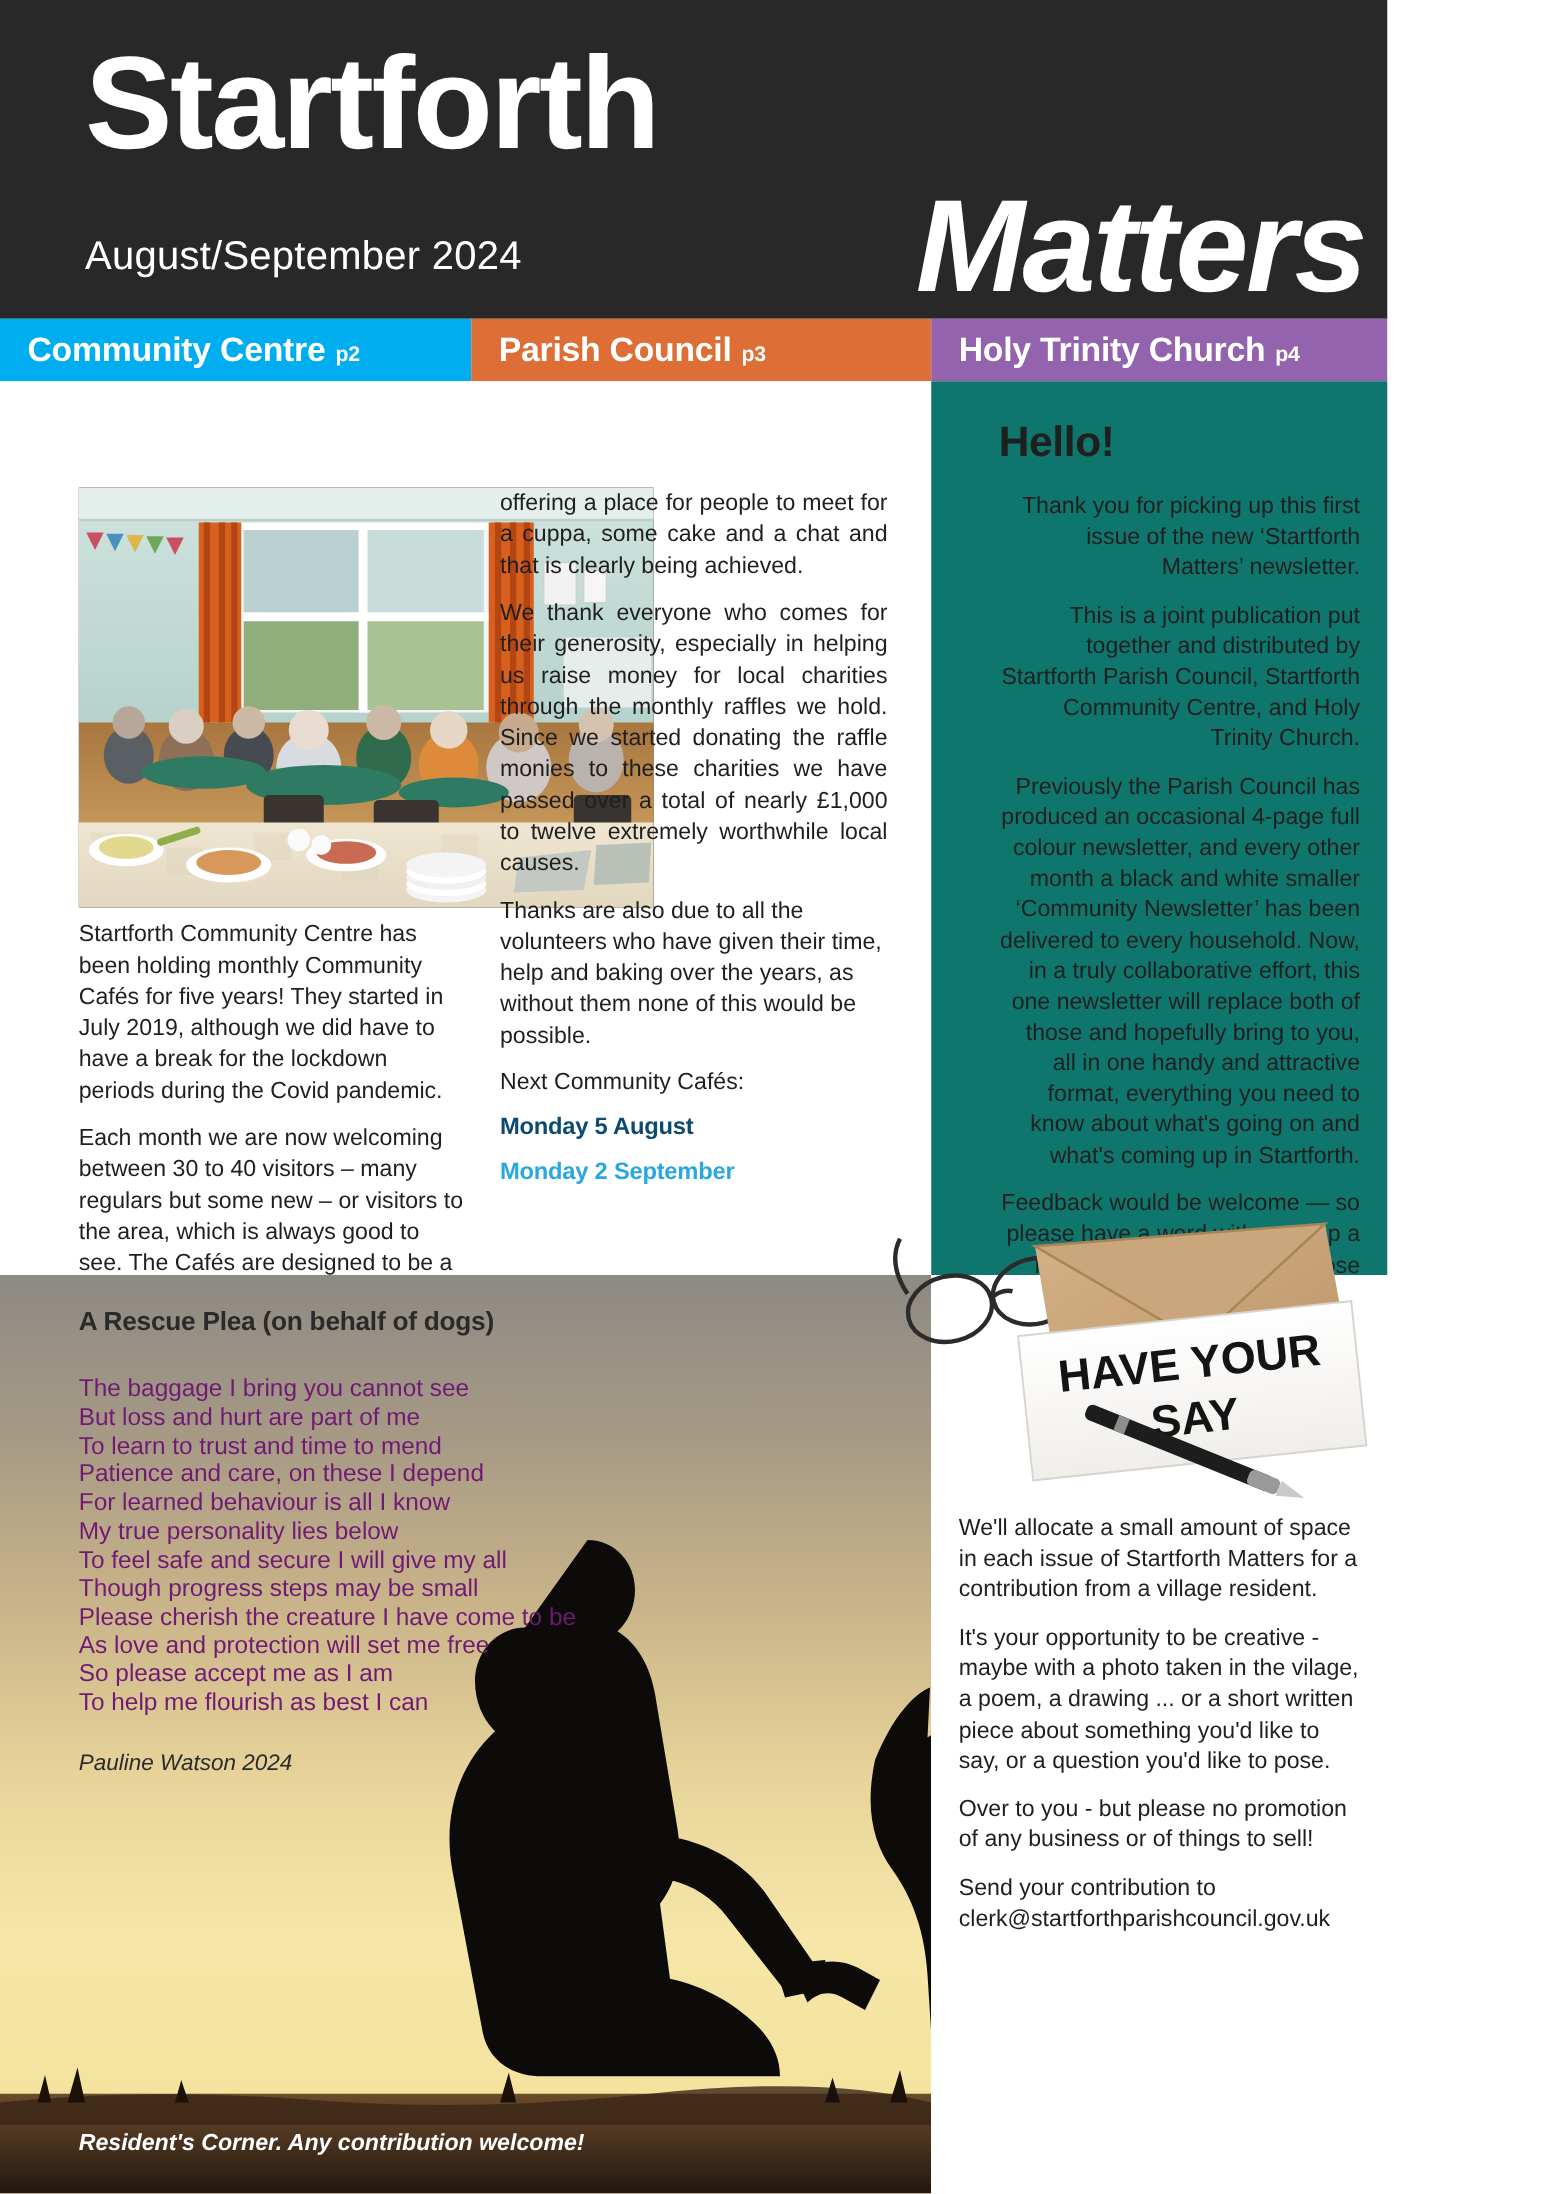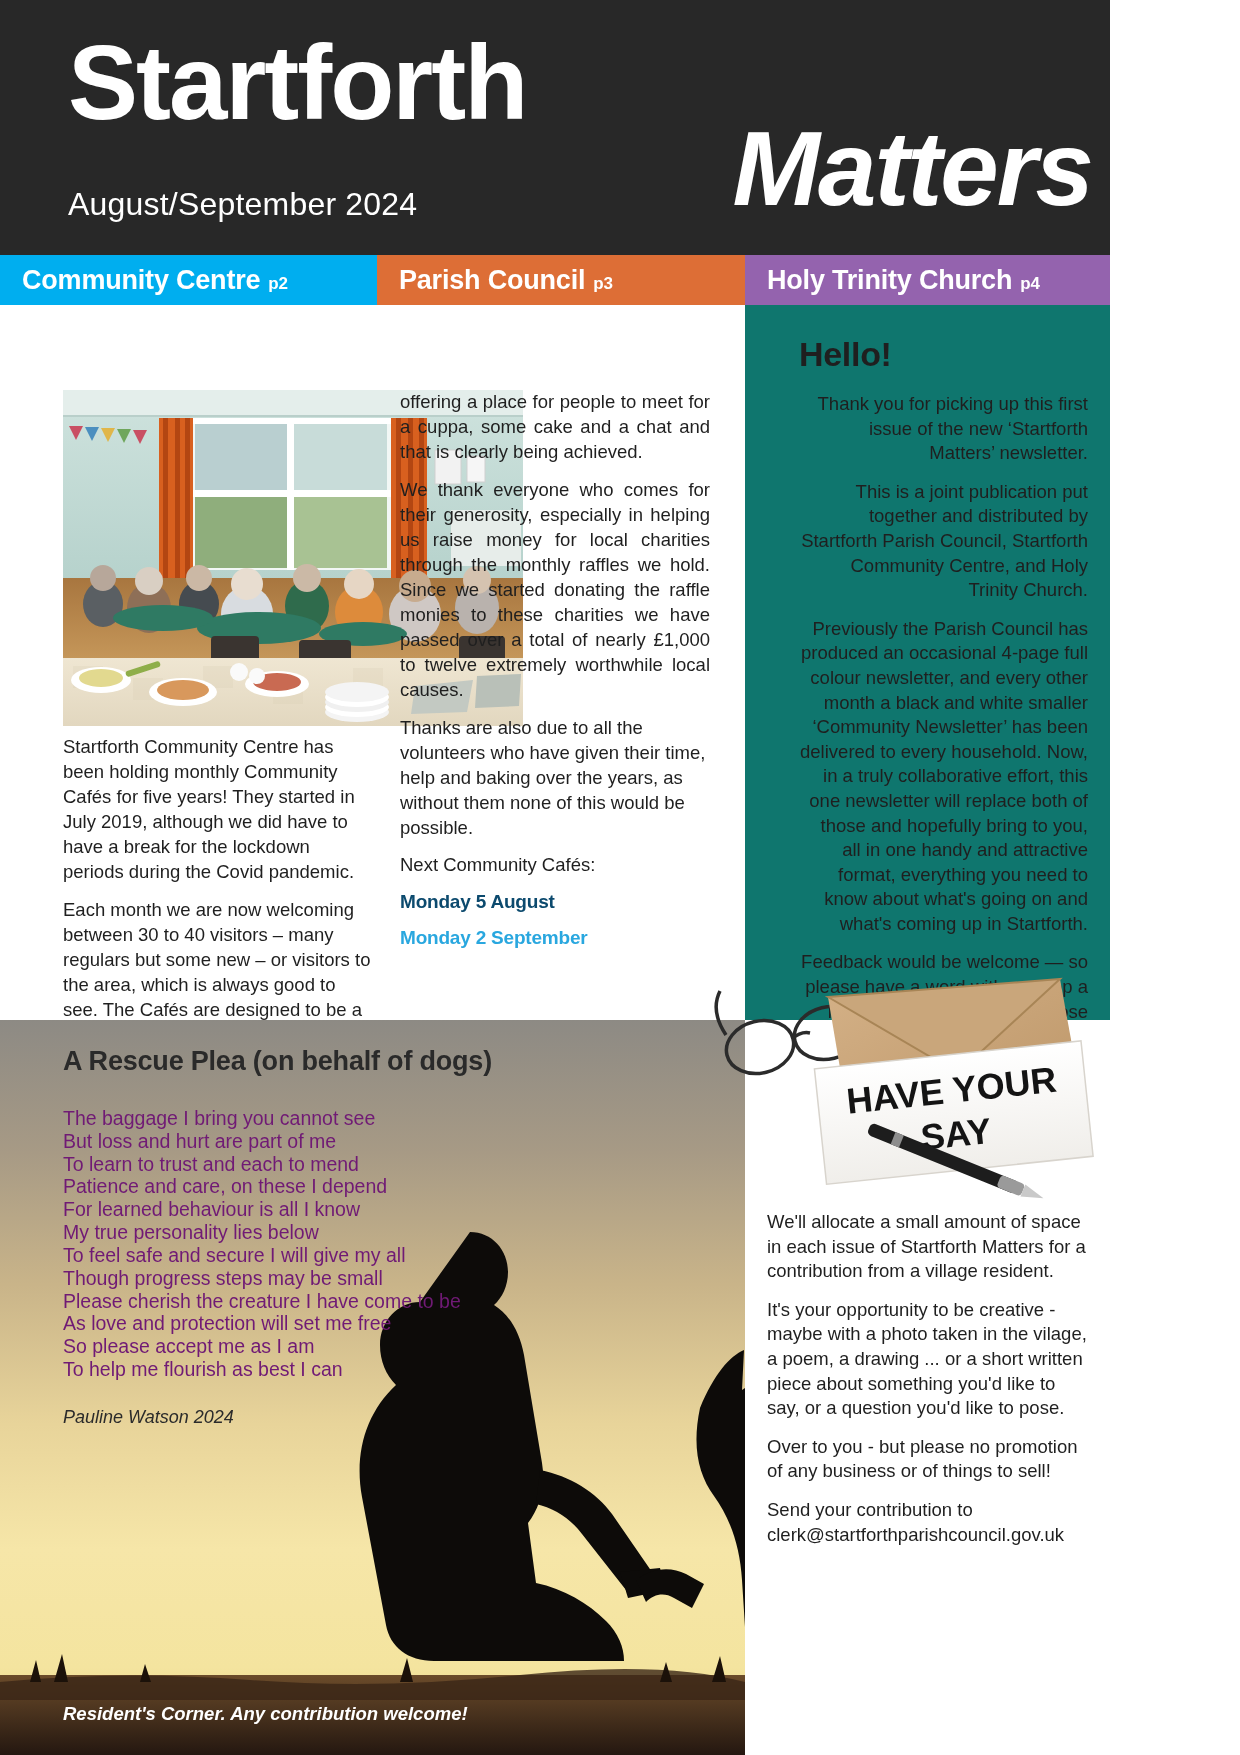--- a/index.html
+++ b/index.html
@@ -16,21 +16,21 @@
   .masthead {
     position:absolute; left:0; top:0; width:1110px; height:255px;
     background:#282828; overflow:hidden;
   }
   .mast-title {
     position:absolute; left:68px; top:30px;
     font-size:105px; font-weight:700; color:#fff;
     letter-spacing:-2px; line-height:1;
   }
   .mast-title2 {
-    position:absolute; right:18px; top:116px;
+    position:absolute; right:18px; top:145px;
     font-size:105px; font-weight:700; font-style:italic; color:#fff;
     letter-spacing:-2px; line-height:1;
   }
   .mast-date {
     position:absolute; left:68px; top:186px;
     font-size:32px; font-weight:400; color:#fff; letter-spacing:0.2px;
   }
 
   
   .navbar { position:absolute; left:0; top:255px; width:1110px; height:50px; display:flex; }
@@ -81,21 +81,21 @@
     font-size:19px; font-weight:700; color:#29A7DF; margin-bottom:14px; letter-spacing:-0.2px;
   }
 
   
   .poem {
     position:absolute; left:0; top:1020px; width:745px; height:735px;
     overflow:hidden;
   }
   .poem-bg { position:absolute; inset:0; }
   .poem-content { position:absolute; left:63px; top:26px; width:620px; z-index:5; }
-  .poem-title { font-size:27px; font-weight:700; color:#2a2a2a; margin-bottom:30px; letter-spacing:-0.2px; }
+  .poem-title { font-size:21px; font-weight:700; color:#2a2a2a; margin-bottom:30px; letter-spacing:-0.2px; }
   .poem-line { font-size:19.5px; line-height:1.17; color:#701a75; white-space:pre; }
   .poem-author { font-size:18px; font-style:italic; color:#2b2b2b; margin-top:26px; }
   .poem-caption {
     position:absolute; left:63px; bottom:30px; z-index:6;
     font-size:18.5px; font-style:italic; font-weight:700; color:#ffffff;
   }
 
   
   .hys { position:absolute; left:700px; top:955px; width:400px; height:265px; z-index:8; }
 
@@ -333,21 +333,21 @@
       <g fill="#1b1109">
         <path d="M30 662 l 6 -22 l 5 22z M54 662 l 8 -28 l 6 28z M140 662 l 5 -18 l 6 18z
                  M400 662 l 7 -24 l 6 24z M660 662 l 6 -20 l 6 20z M712 662 l 8 -26 l 6 26z"></path>
       </g>
     </svg>
 
     <div class="poem-content">
       <div class="poem-title">A Rescue Plea (on behalf of dogs)</div>
       <div class="poem-line">The baggage I bring you cannot see</div>
       <div class="poem-line">But loss and hurt are part of me</div>
-      <div class="poem-line">To learn to trust and each to mend</div>
+      <div class="poem-line">To learn to trust and time to mend</div>
       <div class="poem-line">Patience and care, on these I depend</div>
       <div class="poem-line">For learned behaviour is all I know</div>
       <div class="poem-line">My true personality lies below</div>
       <div class="poem-line">To feel safe and secure I will give my all</div>
       <div class="poem-line">Though progress steps may be small</div>
       <div class="poem-line">Please cherish the creature I have come to be</div>
       <div class="poem-line">As love and protection will set me free</div>
       <div class="poem-line">So please accept me as I am</div>
       <div class="poem-line">To help me flourish as best I can</div>
       <div class="poem-author">Pauline Watson 2024</div>

